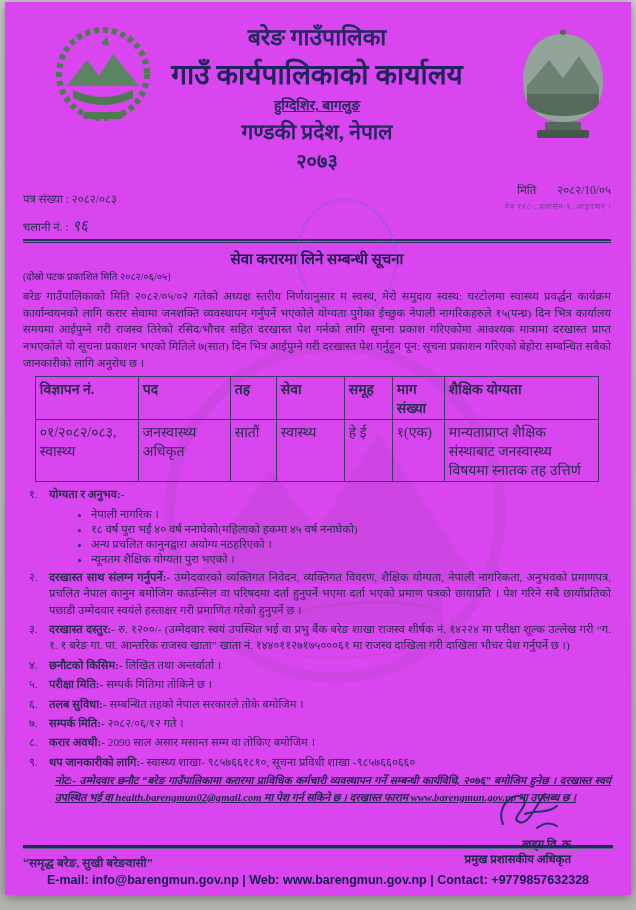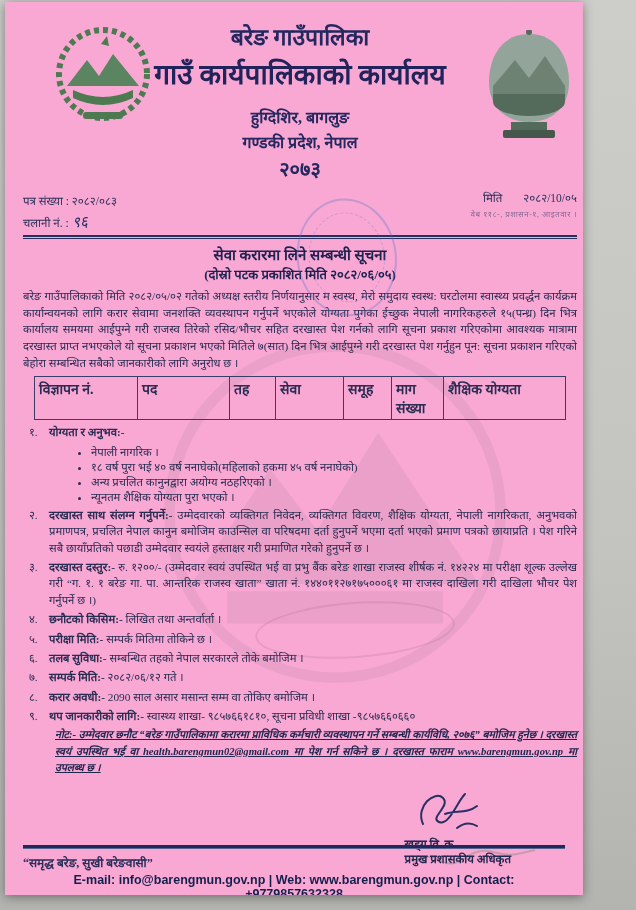--- a/index.html
+++ b/index.html
@@ -3,78 +3,78 @@
 <meta charset="utf-8">
 <style>
   * { box-sizing: border-box; }
   html,body { margin:0; padding:0; }
   body {
     width:636px; height:910px; overflow:hidden;
     background:linear-gradient(180deg,#cdcdca 0%, #c3c3c0 60%, #b3b3b0 100%);
     font-family:"Liberation Serif", serif;
   }
   .page {
-    position:absolute; left:5px; top:2px; width:578px; height:893px;
-    background:#f9a8d4;
+    position:absolute; left:5px; top:2px; width:626px; height:893px;
+    background:#d946ef;
     box-shadow:0 2px 10px rgba(0,0,0,.4);
-    padding:14px 6px 0 18px;
+    padding:14px 20px 0 18px;
     color:#2a2c52;
     overflow:hidden;
   }
   
   .wm { position:absolute; pointer-events:none; }
   .wm-emblem-center { left:150px; top:330px; width:360px; height:360px; opacity:.07; }
   .stamp-blue-top { left:288px; top:192px; width:112px; height:130px; opacity:.30; transform:rotate(-8deg); }
   .stamp-blue-top .c1 { position:absolute; left:4px; top:4px; width:100px; height:118px; border:2px solid #4d6fc0; border-radius:50%; }
   .stamp-blue-top .c2 { position:absolute; left:16px; top:18px; width:76px; height:90px; border:1.5px dashed #4d6fc0; border-radius:50%; }
   .stamp-mid { left:250px; top:600px; width:200px; height:56px; opacity:.14; transform:rotate(-4deg);
                border:2px solid #7e4f64; border-radius:50%; }
   .scribble-footer { right:44px; top:838px; width:130px; height:34px; opacity:.4; }
   
   .header { position:relative; text-align:center; padding-top:4px; }
   .logo { position:absolute; top:8px; }
   .logo.left-logo { left:30px; }
   .logo.right-logo { right:-4px; top:14px; }
   .lh1 { font-size:23px; font-weight:bold; color:#24285f; }
   .lh2 { font-size:28px; font-weight:bold; color:#20245a; margin-top:2px; }
-  .lh3 { font-size:16px; font-weight:bold; color:#24285f; margin-top:14px; }
-  .lh4 { font-size:16px; font-weight:bold; color:#24285f; margin-top:3px; }
+  .lh3 { font-size:14px; font-weight:bold; color:#24285f; margin-top:3px;text-decoration:underline; }
+  .lh4 { font-size:21px; font-weight:bold; color:#24285f; margin-top:3px; }
   .lh5 { font-size:20px; font-weight:bold; color:#24285f; margin-top:2px; }
   
   .meta { display:flex; justify-content:space-between; margin-top:8px; font-size:11.5px; color:#2e3158; }
-  .meta-left div { margin-top:3px; }
+  .meta-left div { margin-top:9px; }
   .chalani-value { font-family:"DejaVu Sans", sans-serif; font-style:italic; font-size:15px;
                    color:#27306b; display:inline-block; transform:rotate(-4deg); }
   .meta-right { text-align:right; }
   .date-line .dl { display:inline-block; margin-right:18px; }
   .date-subline { font-size:8px; opacity:.55; margin-top:3px; letter-spacing:.5px; }
   .rule-double { border-top:2.5px solid #2a3060; border-bottom:1px solid #2a3060; height:4px; margin-top:4px; }
   
   .title { text-align:center; font-size:15px; font-weight:bold; color:#1e2150; margin-top:5px; }
-  .subtitle { text-align:center; font-size:13px; font-weight:bold; color:#1e2150; margin-top:1px; }
+  .subtitle { text-align:left; font-size:10px; font-weight:normal; color:#1e2150; margin-top:1px; }
   
   .intro { font-size:11.3px; line-height:1.48; text-align:justify; margin:5px 0 4px 0; }
   table.vacancy { border-collapse:collapse; width:96%; margin:2px auto 4px auto; font-size:14px; }
   table.vacancy th, table.vacancy td { border:1px solid #3a3d66; padding:2px 4px; text-align:left; vertical-align:top; }
   table.vacancy th { font-weight:bold; }
   col.c-adv{width:103px} col.c-pad{width:92px} col.c-tah{width:46px} col.c-sewa{width:68px}
   col.c-samuha{width:48px} col.c-mag{width:52px}
   
   .items { margin:4px 0 0 6px; font-size:11.3px; }
   .item { display:flex; margin-top:3px; line-height:1.45; }
   .item .num { width:20px; flex:0 0 20px; text-align:left; }
   .item .body { flex:1; text-align:justify; }
   .item .lbl { font-weight:bold; }
   ul.bullets { list-style:disc; margin:4px 0 2px 62px; padding:0; }
   ul.bullets li { }
   
   .note { margin:3px 0 0 26px; font-size:10.6px; font-weight:bold; font-style:italic;
           text-decoration:underline; line-height:1.55; text-align:justify; color:#23264f; }
   
-  .sig-block { position:absolute; right:72px; top:782px; text-align:left; }
+  .sig-block { position:absolute; right:60px; top:782px; text-align:right; }
   .sig-name { font-size:11.5px; font-weight:bold; color:#23264f; margin-top:-4px; }
   .sig-role { font-size:11.5px; font-weight:bold; color:#23264f; }
   
   .footer { position:absolute; left:18px; right:18px; top:843px; }
   .footer-rule { height:4px; background:#1f2a5a; border-bottom:1px solid #5a6390; }
   .motto { text-align:left; font-size:12px; font-weight:bold; color:#2a2d5a; margin-top:5px; }
   .contact { text-align:center; font-size:12.5px; font-weight:bold; color:#13204d;
              font-family:"Liberation Sans", sans-serif; margin-top:2px; }
 </style>
 </head>
@@ -155,20 +155,29 @@
     <tbody>
         <tr>
       <th>विज्ञापन नं.</th>
       <th>पद</th>
       <th>तह</th>
       <th>सेवा</th>
       <th>समूह</th>
       <th>माग संख्या</th>
       <th>शैक्षिक योग्यता</th>
     </tr>
+    <tr>
+      <td>०१/२०८२/०८३, स्वास्थ्य</td>
+      <td>जनस्वास्थ्य अधिकृत</td>
+      <td>सातौं</td>
+      <td>स्वास्थ्य</td>
+      <td>हे ई</td>
+      <td>१(एक)</td>
+      <td>मान्यताप्राप्त शैक्षिक संस्थाबाट जनस्वास्थ्य विषयमा स्नातक तह उत्तिर्ण</td>
+    </tr>
   </tbody>
     </table>
 
   <div class="items">
 
     <div class="item">
       <span class="num">१.</span>
       <span class="body"><span class="lbl">योग्यता र अनुभव:-</span></span>
     </div>
     <ul class="bullets">

